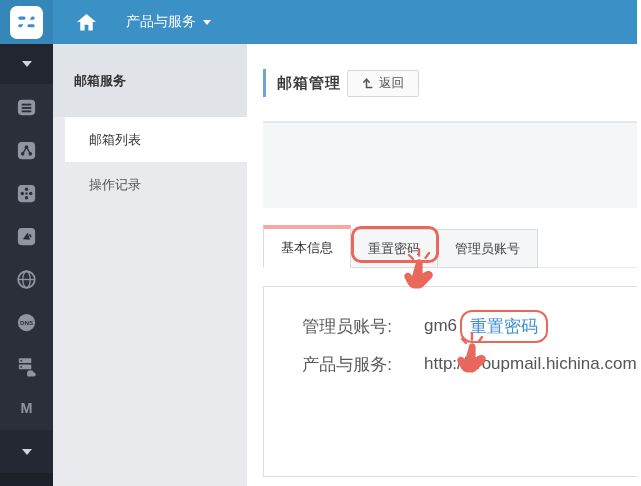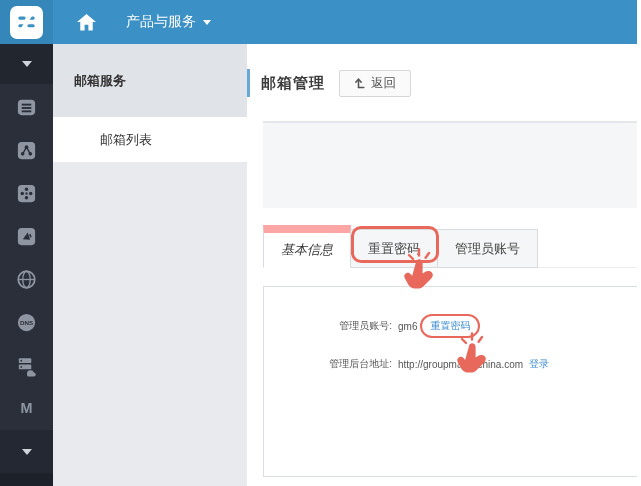--- a/index.html
+++ b/index.html
@@ -20,45 +20,45 @@
   .rail-toggle-bottom { height:43px; background:#232833; display:flex; align-items:center; justify-content:center; cursor:pointer; }
   .chev { width:0; height:0; border-left:5px solid transparent; border-right:5px solid transparent; border-top:6px solid #cfd3da; }
   .rail-items { display:flex; flex-direction:column; padding-top:2px; }
   .rail-item { height:43px; display:flex; align-items:center; justify-content:center; cursor:pointer; }
   .rail-spacer { flex:1; }
   .rail-strip { height:13px; background:#1d212a; }
 
   
   .sidebar { position:absolute; top:44px; left:53px; bottom:0; width:194px; background:#e8eaee; z-index:8; }
   .sidebar-title { height:73px; background:#e0e4e8; display:flex; align-items:center; padding-left:21px; font-size:13px; font-weight:bold; color:#333; }
-  .sidebar-item { height:45px; display:flex; align-items:center; padding-left:47px; font-size:13px; color:#555; cursor:pointer; }
+  .sidebar-item { height:45px; display:flex; align-items:center; padding-left:24px; font-size:13px; color:#555; cursor:pointer;margin-left:12px; }
   .sidebar-item.active { background:#fff; color:#333; }
 
   
   .main { position:absolute; top:44px; left:247px; right:0; bottom:0; background:#fff; }
-  .title-row { position:absolute; left:0; top:24px; height:30px; display:flex; align-items:center; }
+  .title-row { position:absolute; left:16px; top:24px; height:30px; display:flex; align-items:center; }
   .accent-bar { width:3px; height:28px; background:#6ba7d5; margin-right:11px; }
   .page-title { font-size:15px; font-weight:bold; color:#3c3c3c; letter-spacing:1px; }
-  .back-btn { margin-left:14px; height:27px; padding:0 14px; border:1px solid #d7d7d7; border-radius:2px; background:#fafafa; display:inline-flex; align-items:center; gap:5px; font-size:12.5px; color:#555; cursor:pointer;justify-content:flex-end; }
+  .back-btn { margin-left:6px; height:27px; padding:0 14px; border:1px solid #d7d7d7; border-radius:2px; background:#fafafa; display:inline-flex; align-items:center; gap:5px; font-size:12.5px; color:#555; cursor:pointer;justify-content:flex-end; }
 
   .gray-panel { position:absolute; left:16px; right:0; top:77px; height:87px; background:#f4f6f8; border-top:2px solid #e5e7ea; }
 
   .tab-underline { position:absolute; left:16px; right:0; top:223px; height:1px; background:#ececee; }
   .tabs { position:absolute; left:16px; top:181px; height:43px; display:flex; align-items:flex-end; z-index:2; }
   .tab { height:39px; padding:0 17px; display:flex; align-items:center; font-size:13px; color:#444; background:#f5f6f7; border:1px solid #d8dbdd; margin-left:-1px; cursor:pointer; white-space:nowrap; }
   .tab:first-child { margin-left:0; }
-  .tab.active { height:43px; background:#fff; border-top:8px solid #fca5a5; border-bottom:1px solid #fff; color:#333; z-index:2;font-style:italic; }
+  .tab.active { height:43px; background:#fff; border-top:4px solid #fca5a5; border-bottom:1px solid #fff; color:#333; z-index:2; }
 
   .tab-annotation { position:absolute; left:88px; top:1px; width:88px; height:37px; border:3px solid #e8685c; border-radius:10px; z-index:3; pointer-events:none; }
   .hand-1 { position:absolute; left:138px; top:21px; z-index:4; pointer-events:none; }
 
   .info-panel { position:absolute; left:16px; right:-2px; top:242px; height:191px; background:#fff; border:1px solid #dbdee1; padding-top:20px; }
-  .info-row { height:38px; display:flex; align-items:center; font-size:10px; }
+  .info-row { height:38px; display:flex; align-items:center; font-size:17px; }
   .info-label { width:128px; text-align:right; color:#595959; flex:0 0 auto; }
-  .info-value { margin-left:6px; color:#555; }
+  .info-value { margin-left:32px; color:#555; }
   .info-link { margin-left:6px; color:#3e8ed0; text-decoration:none; cursor:pointer; }
   .link-ring { display:inline-flex; align-items:center; margin-left:3px; border:2px solid #e8685c; border-radius:12px; padding:3px 8px; }
   .link-ring .info-link { margin-left:0; }
   .hand-2 { position:absolute; left:190px; top:43px; z-index:4; pointer-events:none; }
 </style>
 </head>
 <body>
 
 <div class="stage">
 
@@ -174,20 +174,23 @@
       <span class="chev"></span>
     </div>
     <div class="rail-strip"></div>
   </div>
 
   <div class="sidebar">
     <div class="sidebar-title">邮箱服务</div>
     <div class="sidebar-item active">
       <span>邮箱列表</span>
     </div>
+    <div class="sidebar-item">
+      <span>操作记录</span>
+    </div>
   </div>
 
   <div class="main">
 
     <div class="title-row">
       <span class="accent-bar"></span>
       <span class="page-title">邮箱管理</span>
       <button class="back-btn">
         <svg width="12" height="12" viewBox="0 0 12 12" fill="none" stroke="#555" stroke-width="1.5" stroke-linecap="round">
           <path d="M4.5 10.5 V3"></path>
@@ -227,21 +230,21 @@
 
     <div class="info-panel" style="position:absolute;">
       <div class="info-row">
         <span class="info-label">管理员账号:</span>
         <span class="info-value">gm6</span>
         <span class="link-ring">
           <a class="info-link">重置密码</a>
         </span>
       </div>
       <div class="info-row">
-        <span class="info-label">管理后台地址:</span>
+        <span class="info-label">产品与服务:</span>
         <span class="info-value">http://groupmail.hichina.com</span>
         <a class="info-link">登录</a>
       </div>
 
       <svg class="hand-2" width="40" height="50" viewBox="0 0 40 50">
         <g stroke="#e8685c" stroke-width="2.4" stroke-linecap="round" fill="none">
           <path d="M8 9 L12 13"></path>
             <path d="M18 3.5 L18 9.5"></path>
             <path d="M28 7 L24.6 11.8"></path>
         </g>

